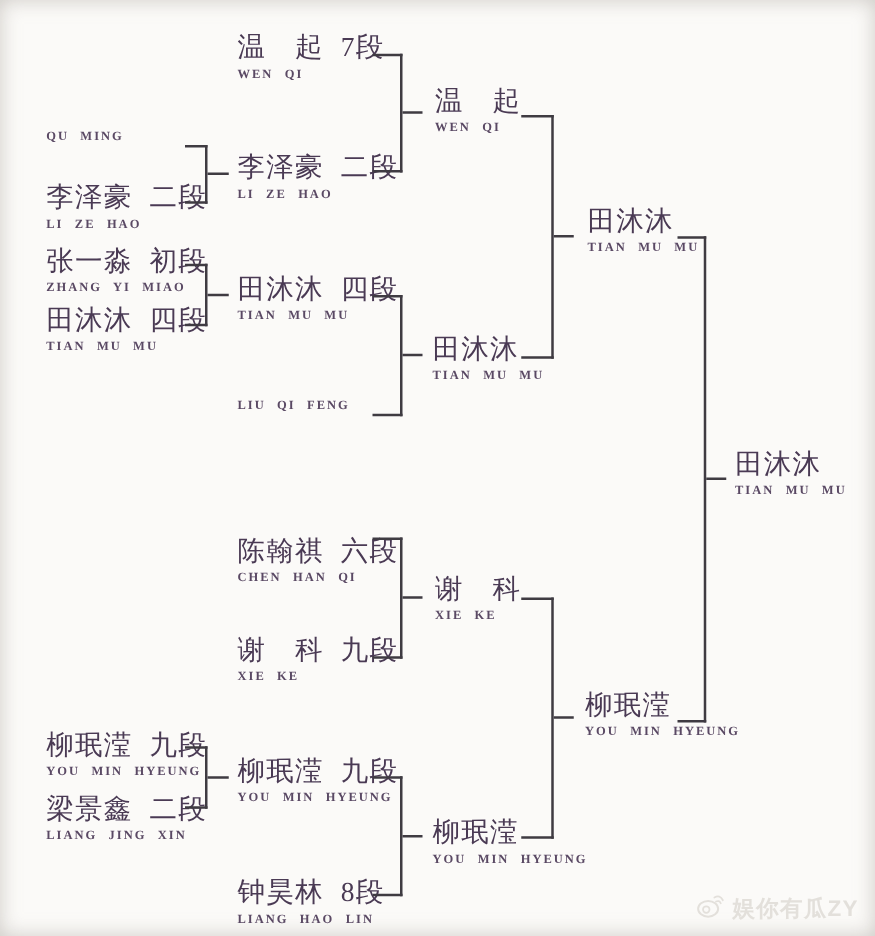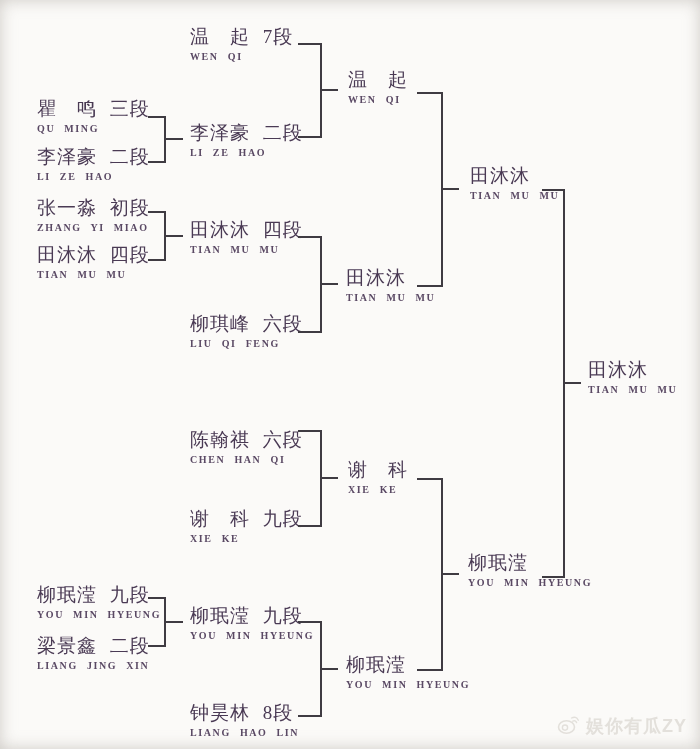--- a/index.html
+++ b/index.html
@@ -3,35 +3,34 @@
 <meta charset="utf-8">
 <style>
   html,body{margin:0;padding:0;background:#e9e7e3;}
   .stage{
     position:relative;width:700px;height:749px;margin:0 auto;
     background:#fbfaf8;overflow:hidden;
     box-shadow:inset 0 0 16px rgba(168,162,154,.55);
     font-family:"Liberation Serif","DejaVu Serif",serif;
   }
   .entry{position:absolute;white-space:nowrap;color:#4a3a54;line-height:1;}
-  .cn{font-size:19px;letter-spacing:1px;word-spacing:7px;font-weight:500;}
+  .cn{font-size:22px;letter-spacing:1px;word-spacing:7px;font-weight:500;}
   .py{font-size:10px;letter-spacing:1.6px;word-spacing:5px;margin-top:6px;color:#5a4964;font-weight:700;}
   .line{position:absolute;background:#3f3b42;}
   .line.h{height:2px;}
   .line.v{width:2px;}
   .wm{position:absolute;left:556px;top:712px;display:flex;align-items:center;gap:4px;color:#e3e0db;}
   .wm-text{font-size:18px;font-weight:700;letter-spacing:1px;font-family:"Liberation Sans","DejaVu Sans",sans-serif;}
 </style>
 </head>
 <body>
 
 <div class="stage">
 
   <div class="entry" style="left:37px;top:99px">
-    <div class="cn">瞿　鸣 三段</div>
     <div class="py">QU MING</div>
   </div>
   <div class="entry" style="left:37px;top:147px">
     <div class="cn">李泽豪 二段</div>
     <div class="py">LI ZE HAO</div>
   </div>
   <div class="entry" style="left:37px;top:198px">
     <div class="cn">张一淼 初段</div>
     <div class="py">ZHANG YI MIAO</div>
   </div>
@@ -54,21 +53,20 @@
   </div>
   <div class="entry" style="left:190px;top:123px">
     <div class="cn">李泽豪 二段</div>
     <div class="py">LI ZE HAO</div>
   </div>
   <div class="entry" style="left:190px;top:220px">
     <div class="cn">田沐沐 四段</div>
     <div class="py">TIAN MU MU</div>
   </div>
   <div class="entry" style="left:190px;top:314px">
-    <div class="cn">柳琪峰 六段</div>
     <div class="py">LIU QI FENG</div>
   </div>
   <div class="entry" style="left:190px;top:430px">
     <div class="cn">陈翰祺 六段</div>
     <div class="py">CHEN HAN QI</div>
   </div>
   <div class="entry" style="left:190px;top:509px">
     <div class="cn">谢　科 九段</div>
     <div class="py">XIE KE</div>
   </div>

